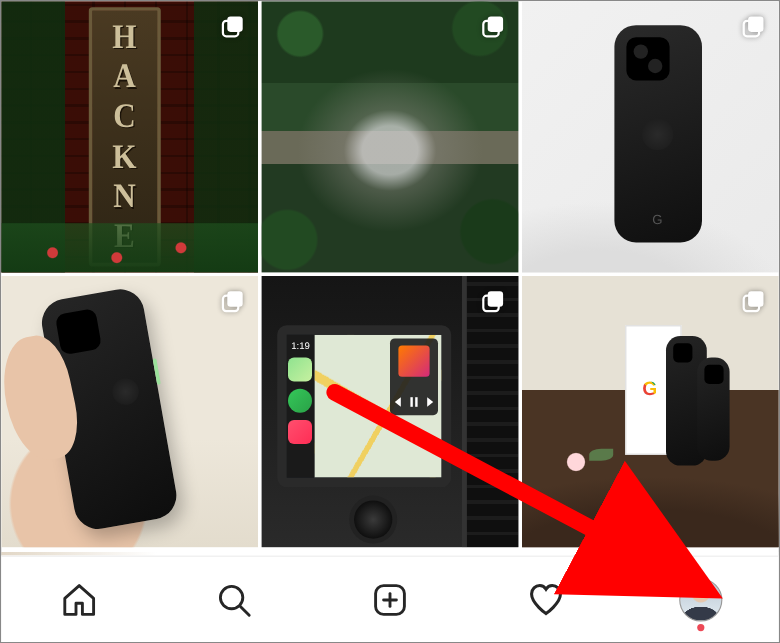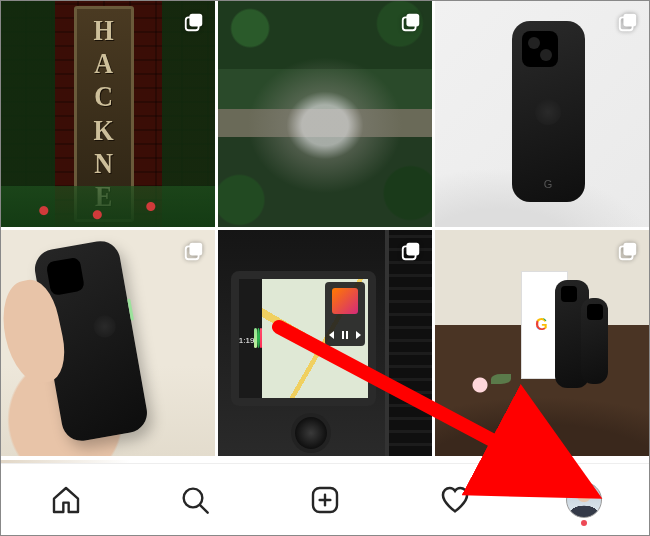--- a/index.html
+++ b/index.html
@@ -144,21 +144,21 @@
     border-left:4px solid #333;
   }
   .screen5 {
     position:absolute; left:6%; top:18%; width:68%; height:60%;
     background:#101418; border-radius:8px; border:8px solid #2a2a2a;
     overflow:hidden;
   }
   .carplay-side {
     position:absolute; left:0; top:0; width:18%; height:100%;
     background:#1a1a1a;
-    display:flex; align-items:center;
+    display:flex; flex-direction:column; align-items:center;
   }
   .carplay-side .clock { color:#fff; font-size:8px; margin-top:4px; height:12px; display:flex; align-items:center; }
   .ic { width:20px; height:20px; border-radius:5px; margin:3px 0; }
   .ic.maps { background: linear-gradient(135deg,#8fe38f,#c7f0a0); }
   .ic.msg  { background: linear-gradient(135deg,#34c759,#2aa147); border-radius:50%; }
   .ic.music{ background: linear-gradient(135deg,#ff4f6e,#ff2d55); }
   .carplay-main {
     position:absolute; left:18%; top:0; right:0; height:100%;
     background:
       

